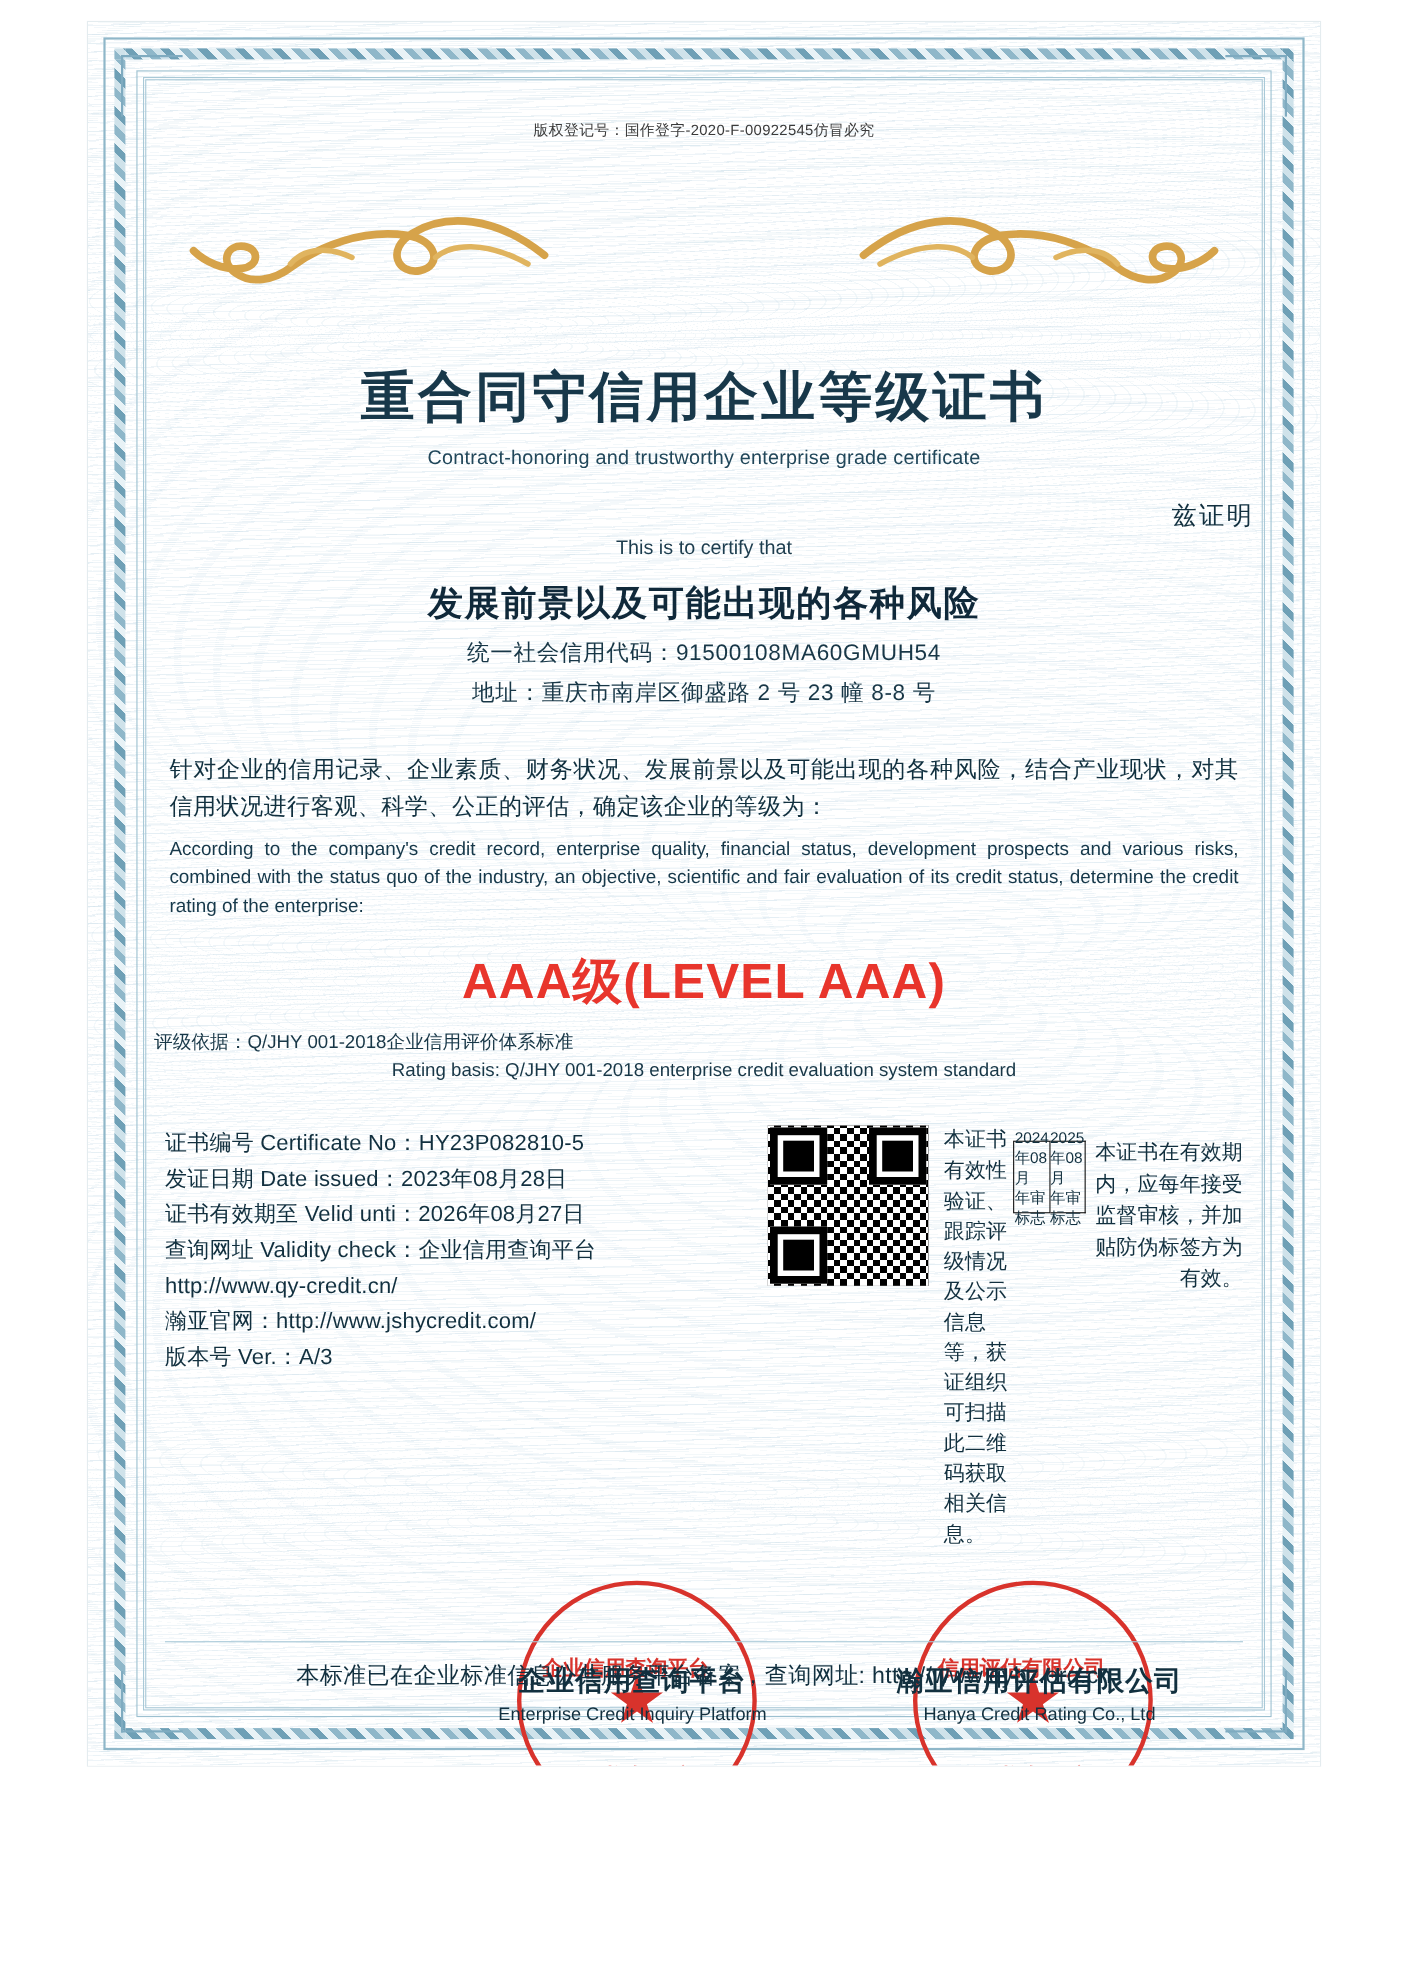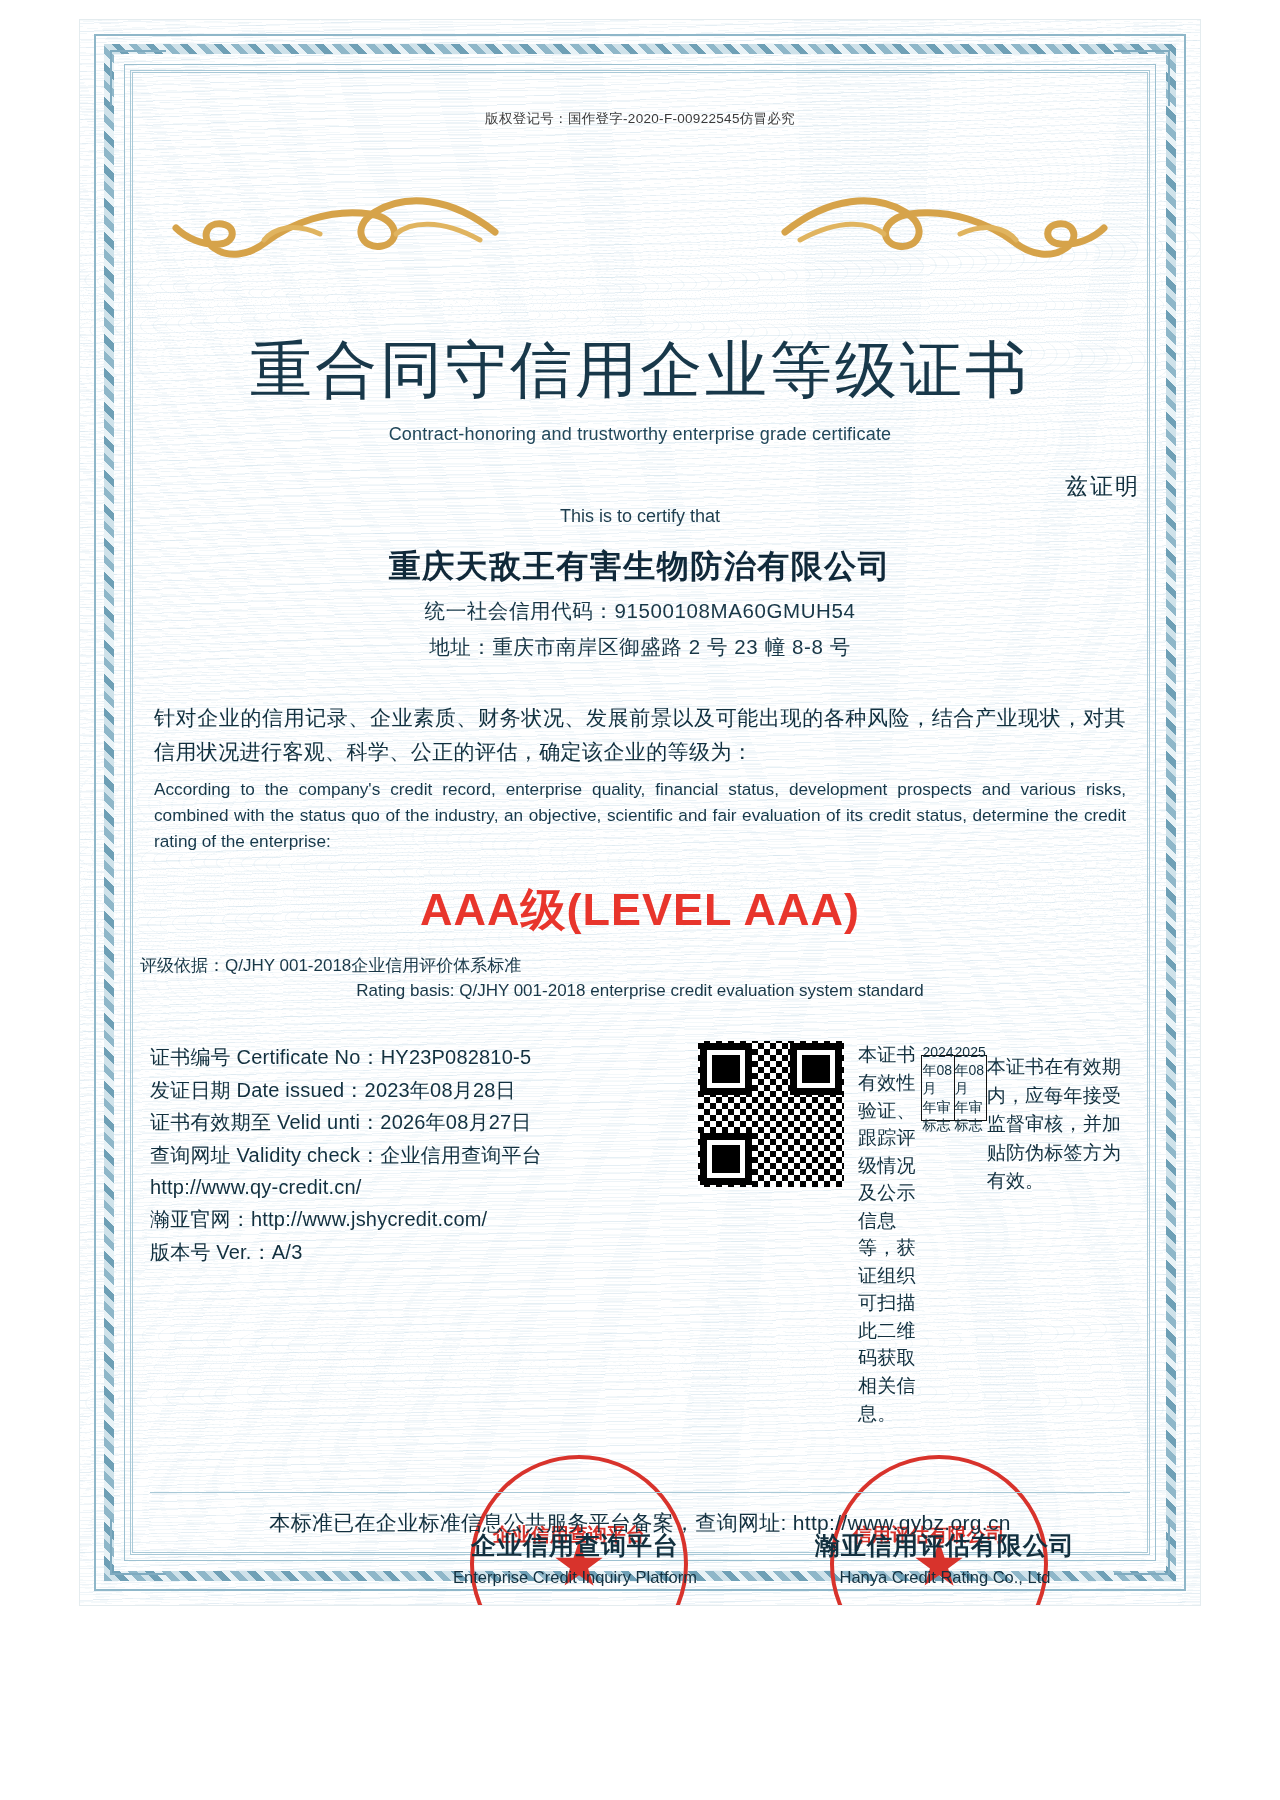--- a/index.html
+++ b/index.html
@@ -129,22 +129,22 @@
     font-size: 86px;
     color: #ffffff;
     letter-spacing: -6px;
     line-height: 1;
     text-shadow: 2px 0 0 #e4221f;
   }
 
   
   .title-cn {
     text-align: center;
-    font-size: 62px;
-    font-weight: normal;
+    font-size: 49px;
+    font-weight: bold;
     color: #18384a;
     letter-spacing: 3px;
     margin-top: 6px;
     text-shadow: 0 1px 0 #ffffff;
   }
   .title-en {
     text-align: center;
     font-size: 18px;
     color: #21475a;
     margin-top: 12px;
@@ -286,21 +286,21 @@
     font-size: 14px;
     color: #12303f;
     line-height: 1.3;
   }
   .stamp-box + .stamp-box { border-left: none; }
   .annual-note {
     margin-top: 12px;
     font-size: 19px;
     color: #12303f;
     line-height: 1.5;
-    text-align: left;
+    text-align: right;
     letter-spacing: .2px;
   }
 
   
   .seals-row {
     position: relative;
     height: 210px;
     margin-top: 28px;
   }
   .seal {
@@ -415,21 +415,21 @@
         <path d="M150 46 C124 34, 104 40, 94 52" fill="none" stroke="#e0b45f" stroke-width="5" stroke-linecap="round"></path>
       </svg>
     </div>
 
     <div class="title-cn">重合同守信用企业等级证书</div>
     <div class="title-en">Contract-honoring and trustworthy enterprise grade certificate</div>
 
     <div class="certify-cn">兹证明</div>
     <div class="certify-en">This is to certify that</div>
 
-    <div class="company">重庆天敌王有害生物防治有限公司</div>
+    <div class="company">发展前景以及可能出现的各种风险</div>
     <div class="credit-code">统一社会信用代码：91500108MA60GMUH54</div>
     <div class="address">地址：重庆市南岸区御盛路 2 号 23 幢 8-8 号</div>
 
     <div class="para-block">
       <div class="para-cn">针对企业的信用记录、企业素质、财务状况、发展前景以及可能出现的各种风险，结合产业现状，对其信用状况进行客观、科学、公正的评估，确定该企业的等级为：</div>
       <div class="para-en">According to the company's credit record, enterprise quality, financial status, development prospects and various risks, combined with the status quo of the industry, an objective, scientific and fair evaluation of its credit status, determine the credit rating of the enterprise:</div>
     </div>
 
     <div class="level">AAA级(LEVEL AAA)</div>
     <div class="basis-cn">评级依据：Q/JHY 001-2018企业信用评价体系标准</div>

